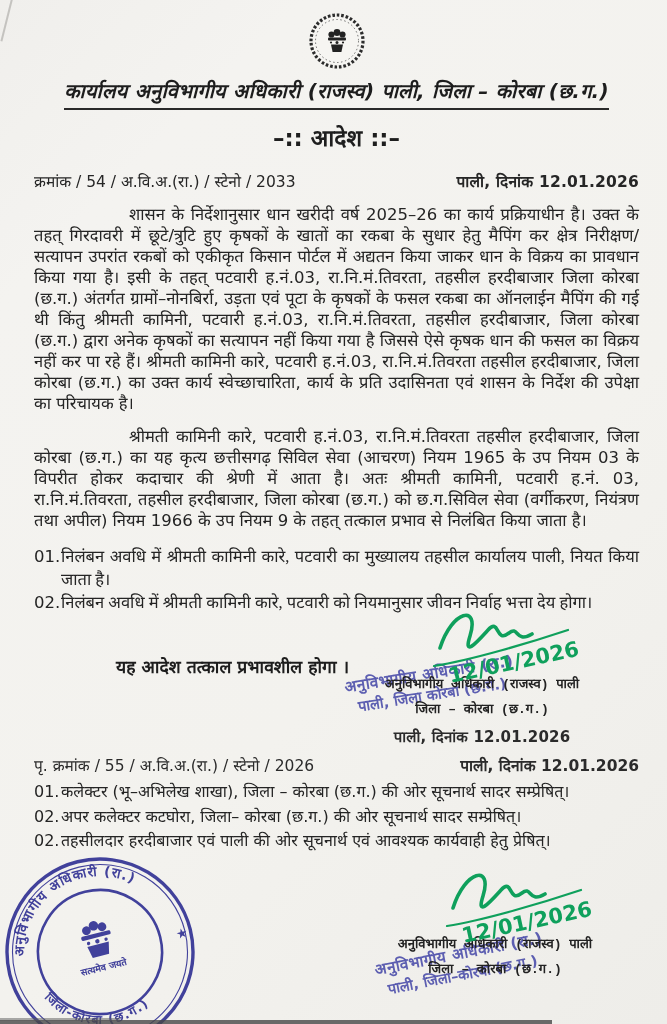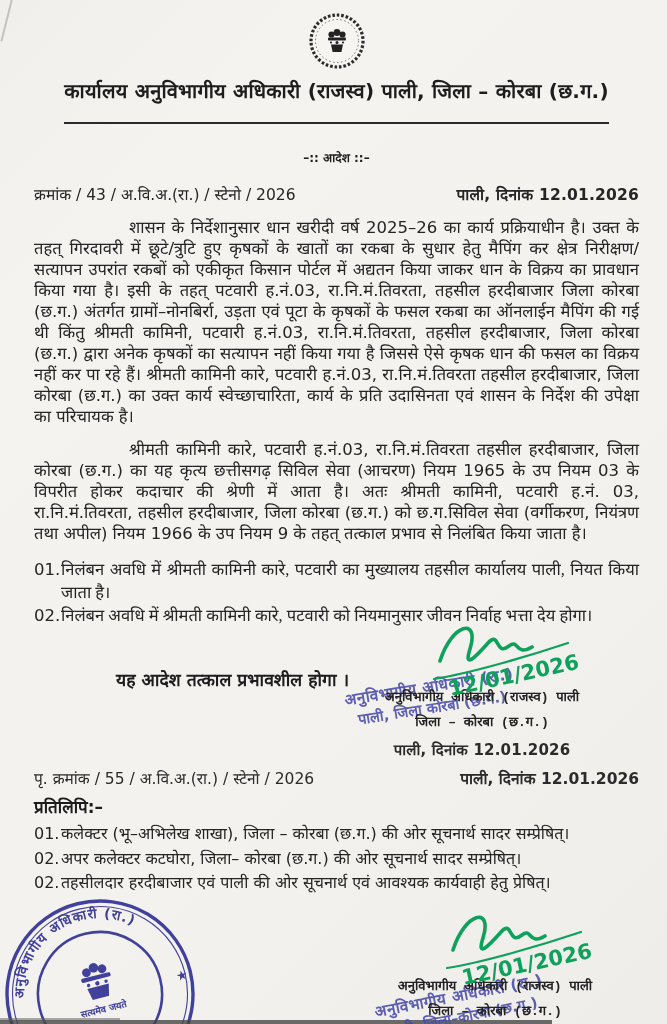--- a/index.html
+++ b/index.html
@@ -13,22 +13,22 @@
   }
   .corner-line{ position:absolute; left:6px; top:-4px; width:2px; height:46px; background:#b9b8b4; transform:rotate(14deg); opacity:.8; }
   .content{ position:relative; padding:8px 28px 0 34px; }
 
   
   .emblem-wrap{ display:flex; justify-content:center; margin-top:4px; }
   .doc-title{
     margin-top:8px; text-align:center; font-weight:bold; font-size:20px; color:#1d1d1d;
     letter-spacing:.2px; line-height:1.35;
   }
-  .doc-title .underline{ display:inline-block; border-bottom:2.5px solid #2a2a2a; padding-bottom:17px; }
-  .order-heading{ margin-top:25px; text-align:center; font-weight:bold; font-size:12px; color:#1e1e1e; }
+  .doc-title .underline{ display:inline-block; border-bottom:2.5px solid #2a2a2a; padding-bottom:3px;font-style:italic; }
+  .order-heading{ margin-top:11px; text-align:center; font-weight:bold; font-size:23px; color:#1e1e1e; }
   .ref-row{ display:flex; justify-content:space-between; align-items:baseline; margin-top:17px; font-size:15.5px; color:#262626; }
   .ref-row .right{ font-weight:bold; letter-spacing:.2px; }
 
   
   .para{ margin-top:12px; font-size:16.5px; line-height:21px; text-align:justify; color:#242424; }
   .para.indent{ text-indent:95px; }
   .points{ margin-top:14px; }
   .point{ display:flex; font-size:16.5px; line-height:23px; color:#242424; }
   .point .no{ flex:0 0 27px; }
   .point .txt{ flex:1; text-align:justify;font-family:Liberation Serif, serif; }
@@ -93,21 +93,21 @@
       </svg>
     </div>
 
     <div class="doc-title">
       <span class="underline">कार्यालय अनुविभागीय अधिकारी (राजस्व) पाली, जिला – कोरबा (छ.ग.)</span>
     </div>
 
     <div class="order-heading">–:: आदेश ::–</div>
 
     <div class="ref-row">
-      <span class="left">क्रमांक / 43 / अ.वि.अ.(रा.) / स्टेनो / 2026</span>
+      <span class="left">क्रमांक / 54 / अ.वि.अ.(रा.) / स्टेनो / 2033</span>
       <span class="right">पाली, दिनांक 12.01.2026</span>
     </div>
 
     <p class="para indent">शासन के निर्देशानुसार धान खरीदी वर्ष 2025–26 का कार्य प्रक्रियाधीन है। उक्त के तहत् गिरदावरी में छूटे/त्रुटि हुए कृषकों के खातों का रकबा के सुधार हेतु मैपिंग कर क्षेत्र निरीक्षण/सत्यापन उपरांत रकबों को एकीकृत किसान पोर्टल में अद्यतन किया जाकर धान के विक्रय का प्रावधान किया गया है। इसी के तहत् पटवारी ह.नं.03, रा.नि.मं.तिवरता, तहसील हरदीबाजार जिला कोरबा (छ.ग.) अंतर्गत ग्रामों–नोनबिर्रा, उड़ता एवं पूटा के कृषकों के फसल रकबा का ऑनलाईन मैपिंग की गई थी किंतु श्रीमती कामिनी, पटवारी ह.नं.03, रा.नि.मं.तिवरता, तहसील हरदीबाजार, जिला कोरबा (छ.ग.) द्वारा अनेक कृषकों का सत्यापन नहीं किया गया है जिससे ऐसे कृषक धान की फसल का विक्रय नहीं कर पा रहे हैं। श्रीमती कामिनी कारे, पटवारी ह.नं.03, रा.नि.मं.तिवरता तहसील हरदीबाजार, जिला कोरबा (छ.ग.) का उक्त कार्य स्वेच्छाचारिता, कार्य के प्रति उदासिनता एवं शासन के निर्देश की उपेक्षा का परिचायक है।</p>
     <p class="para indent">श्रीमती कामिनी कारे, पटवारी ह.नं.03, रा.नि.मं.तिवरता तहसील हरदीबाजार, जिला कोरबा (छ.ग.) का यह कृत्य छत्तीसगढ़ सिविल सेवा (आचरण) नियम 1965 के उप नियम 03 के विपरीत होकर कदाचार की श्रेणी में आता है। अतः श्रीमती कामिनी, पटवारी ह.नं. 03, रा.नि.मं.तिवरता, तहसील हरदीबाजार, जिला कोरबा (छ.ग.) को छ.ग.सिविल सेवा (वर्गीकरण, नियंत्रण तथा अपील) नियम 1966 के उप नियम 9 के तहत् तत्काल प्रभाव से निलंबित किया जाता है।</p>
 
     <div class="points">
       <div class="point">
         <span class="no">01.</span>
         <span class="txt">निलंबन अवधि में श्रीमती कामिनी कारे, पटवारी का मुख्यालय तहसील कार्यालय पाली, नियत किया जाता है।</span>
@@ -135,21 +135,20 @@
         </div>
         <div class="place-date"><b>पाली, दिनांक 12.01.2026</b></div>
       </div>
     </div>
 
     <div class="footer-ref">
       <span class="left">पृ. क्रमांक / 55 /  अ.वि.अ.(रा.) / स्टेनो / 2026</span>
       <span class="right">पाली, दिनांक 12.01.2026</span>
     </div>
 
-    <div class="copy-heading">प्रतिलिपि:–</div>
 
     <div class="copies">
       <div class="copy">
         <span class="no">01.</span>
         <span class="txt">कलेक्टर (भू–अभिलेख शाखा), जिला – कोरबा (छ.ग.) की ओर सूचनार्थ सादर सम्प्रेषित्।</span>
       </div>
       <div class="copy">
         <span class="no">02.</span>
         <span class="txt">अपर कलेक्टर कटघोरा, जिला– कोरबा (छ.ग.) की ओर सूचनार्थ सादर सम्प्रेषित्।</span>
       </div>

